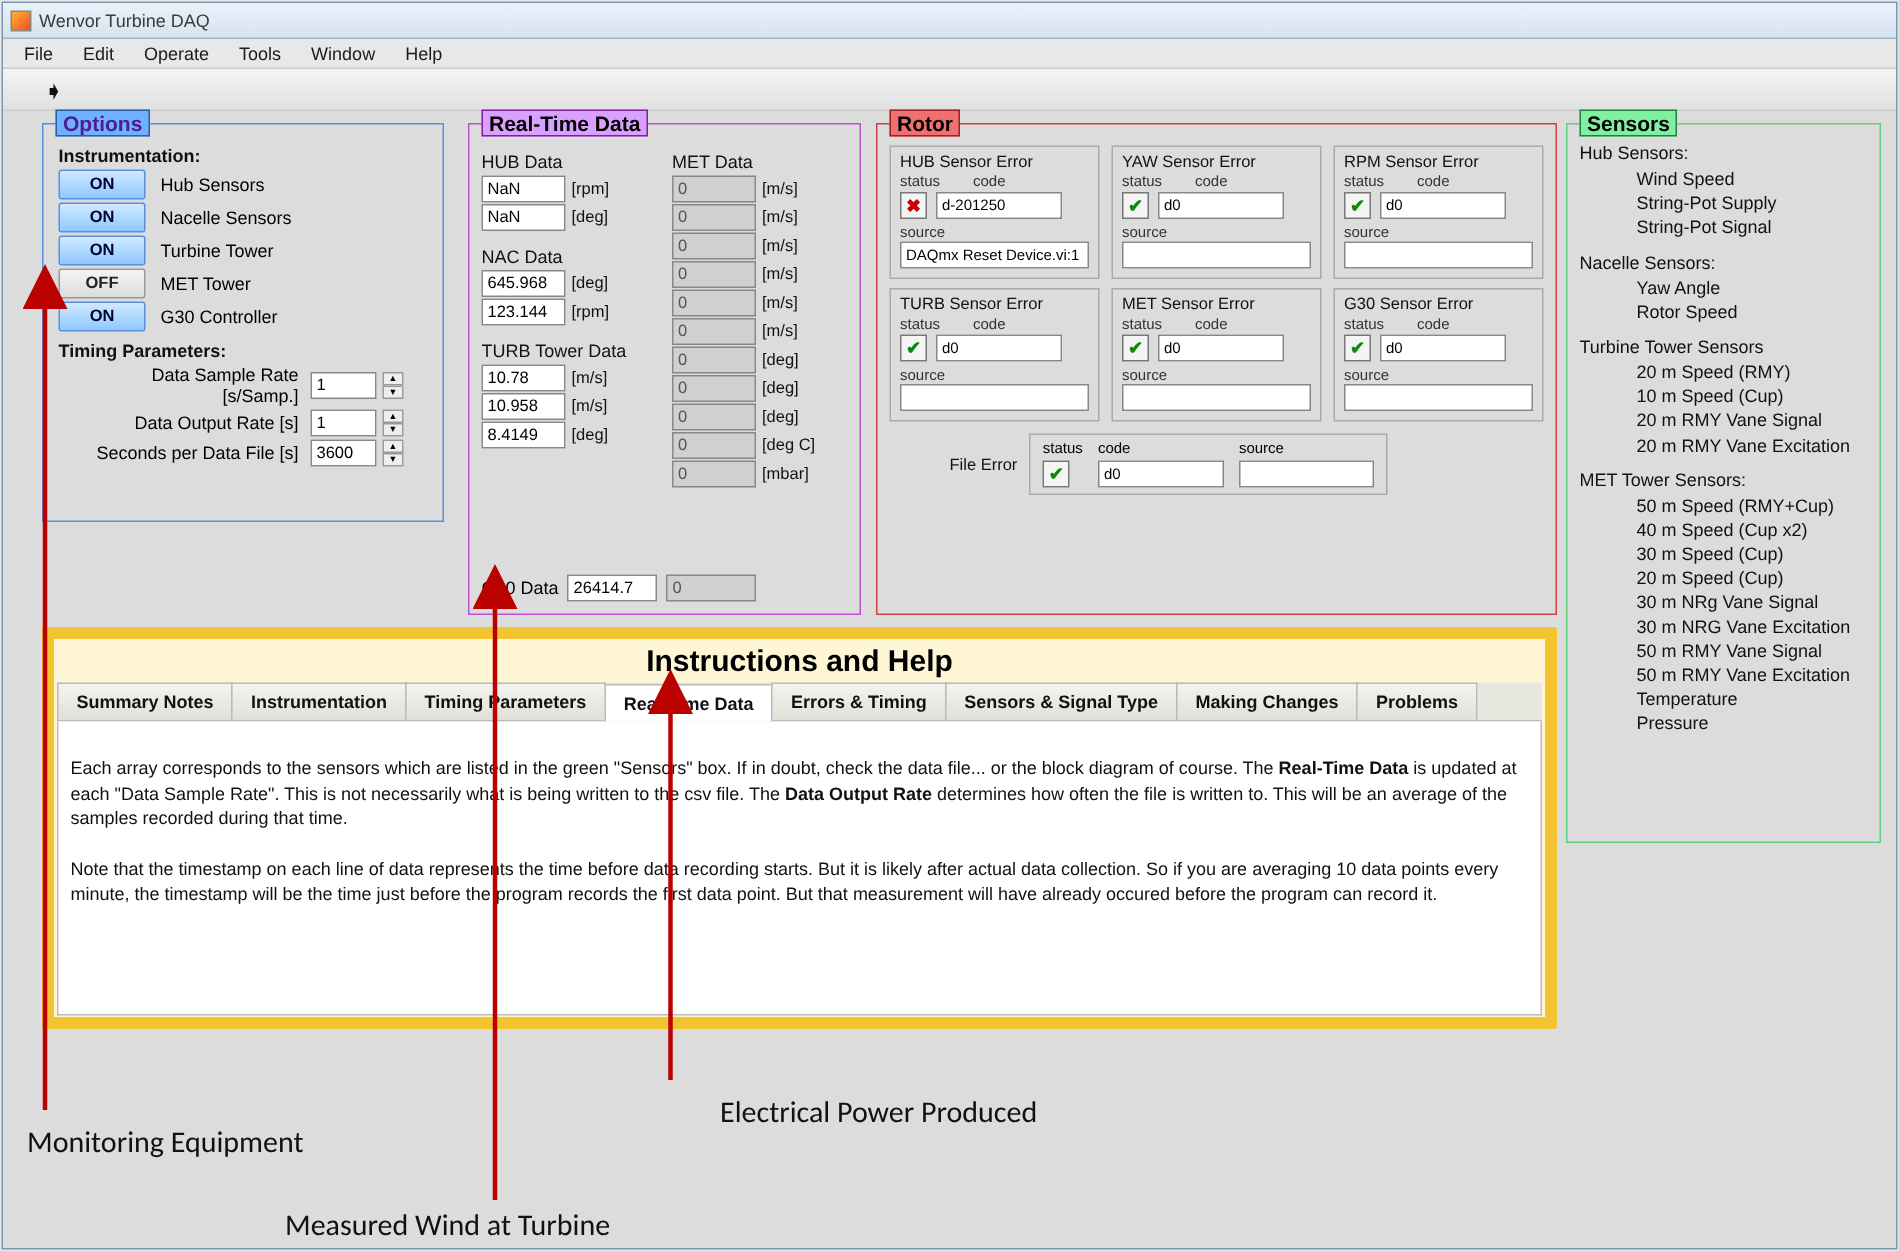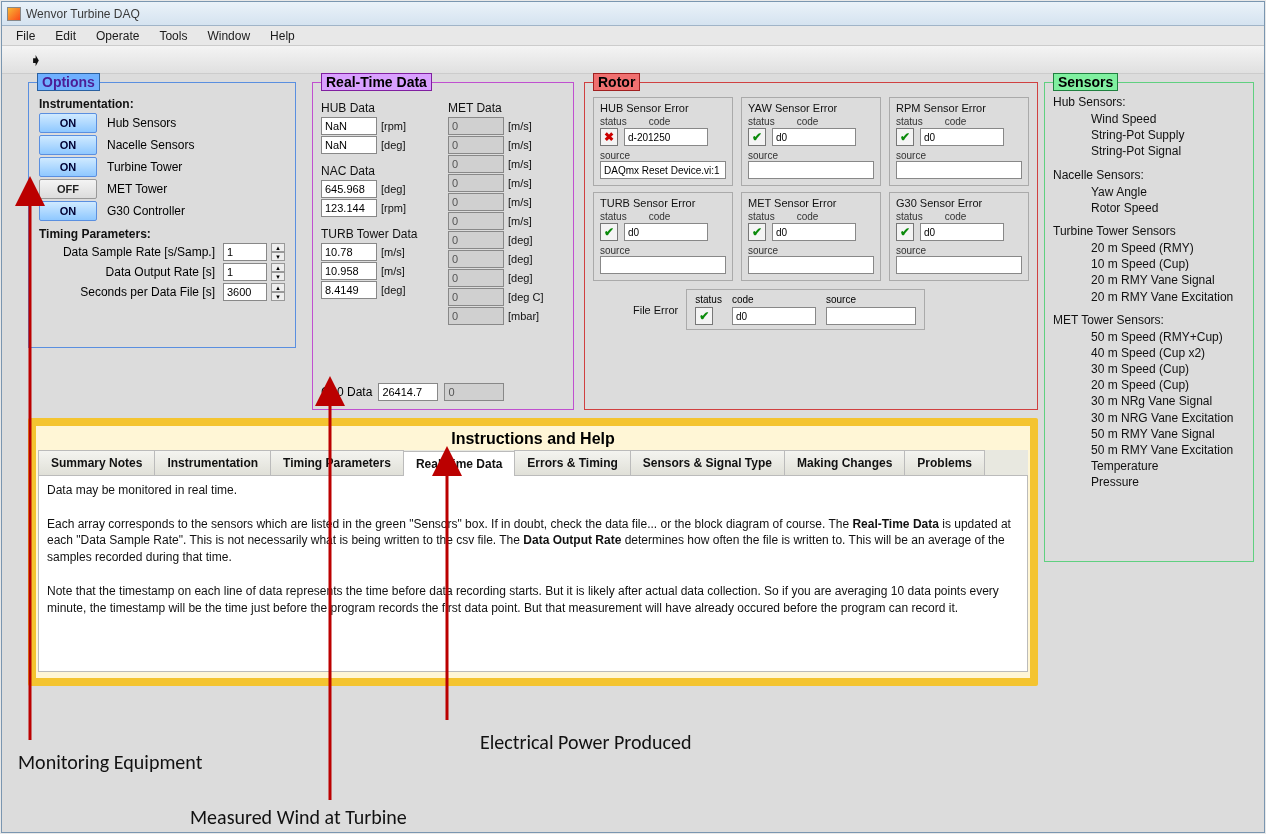--- a/index.html
+++ b/index.html
@@ -96,21 +96,21 @@
   .toggle-row { display:flex; align-items:center; gap:10px; margin: 2px 0;}
   .toggle-btn {
     display:inline-flex; justify-content:center; align-items:center;
     width: 58px; height: 20px;
     border: 1px solid #5a8fe0;
     background: linear-gradient(to bottom,#d0eaff,#8fc8ff);
     font-size: 11px; font-weight:bold; color:#003;
     border-radius: 2px;
   }
   .toggle-btn.off { background: linear-gradient(to bottom,#f4f4f4,#dcdcdc); border-color:#999; color:#222;}
-  .timing-row { display:flex; align-items:center; justify-content:flex-end; gap:4px; margin:2px 0; }
+  .timing-row { display:flex; align-items:center; justify-content:flex-end; gap:4px; margin:2px 16px; }
   .tlabel { flex:1; text-align:right; padding-right:4px;}
   .num-input {
     width: 44px; height: 18px; border:1px solid #888; background:#fff;
     font-size: 11px; padding: 0 3px;
   }
   .spinner { display:inline-flex; flex-direction:column; }
   .spinner span { width:14px; height:9px; border:1px solid #999; background:#eee; font-size:7px; text-align:center; line-height:7px;}
 
   .stop-row { position:absolute; left:26px; top:282px; display:flex; gap:6px;}
   .stop-btn {
@@ -166,21 +166,21 @@
   .sens-group { margin-bottom:8px;}
   .sens-group .hdr { margin-bottom:2px;}
   .sens-group .item { margin-left: 38px; line-height:1.35;}
 
   
   .help-box {
     position:absolute; left:26px; top:344px; width:1010px; height:268px;
     border: 8px solid #f4c430; background:#fff6d6; border-radius:2px;
   }
   .help-title {
-    text-align:center; font-weight:bold; font-size:16px; color:#000;
+    text-align:center; font-weight:bold; font-size:20px; color:#000;
     padding:4px 0 2px 0;
   }
   .help-tabs {
     display:flex; background:#e8e8e0; border-bottom:1px solid #bbb; margin: 0 2px;
   }
   .help-tab {
     padding:5px 12px; border:1px solid #bbb; border-bottom:none; margin-right:-1px;
     background: linear-gradient(to bottom,#f4f4f0,#e0e0d8); white-space:nowrap;
     font-weight:bold; font-size:12px; color:#111;
   }
@@ -514,21 +514,20 @@
           <div class="help-tab">Summary Notes</div>
           <div class="help-tab">Instrumentation</div>
           <div class="help-tab">Timing Parameters</div>
           <div class="help-tab active">Real-Time Data</div>
           <div class="help-tab">Errors &amp; Timing</div>
           <div class="help-tab">Sensors &amp; Signal Type</div>
           <div class="help-tab">Making Changes</div>
           <div class="help-tab">Problems</div>
         </div>
       <div class="help-body">
-        <div>Data may be monitored in real time.</div>
         <br>
         <div>
           <span>Each array corresponds to the sensors which are listed in the green "Sensors" box.  If in doubt, check the data file... or the block diagram of course.  The </span><b>Real-Time Data</b><span> is updated at each "Data Sample Rate".  This is not necessarily what is being written to the csv file.  The </span><b>Data Output Rate</b><span> determines how often the file is written to.  This will be an average of the samples recorded during that time.</span>
         </div>
         <br>
         <div>Note that the timestamp on each line of data represents the time before data recording starts.  But it is likely after actual data collection.  So if you are averaging 10 data points every minute, the timestamp will be the time just before the program records the first data point.  But that measurement will have already occured before the program can record it.</div>
       </div>
     </div>
 
   </div>

